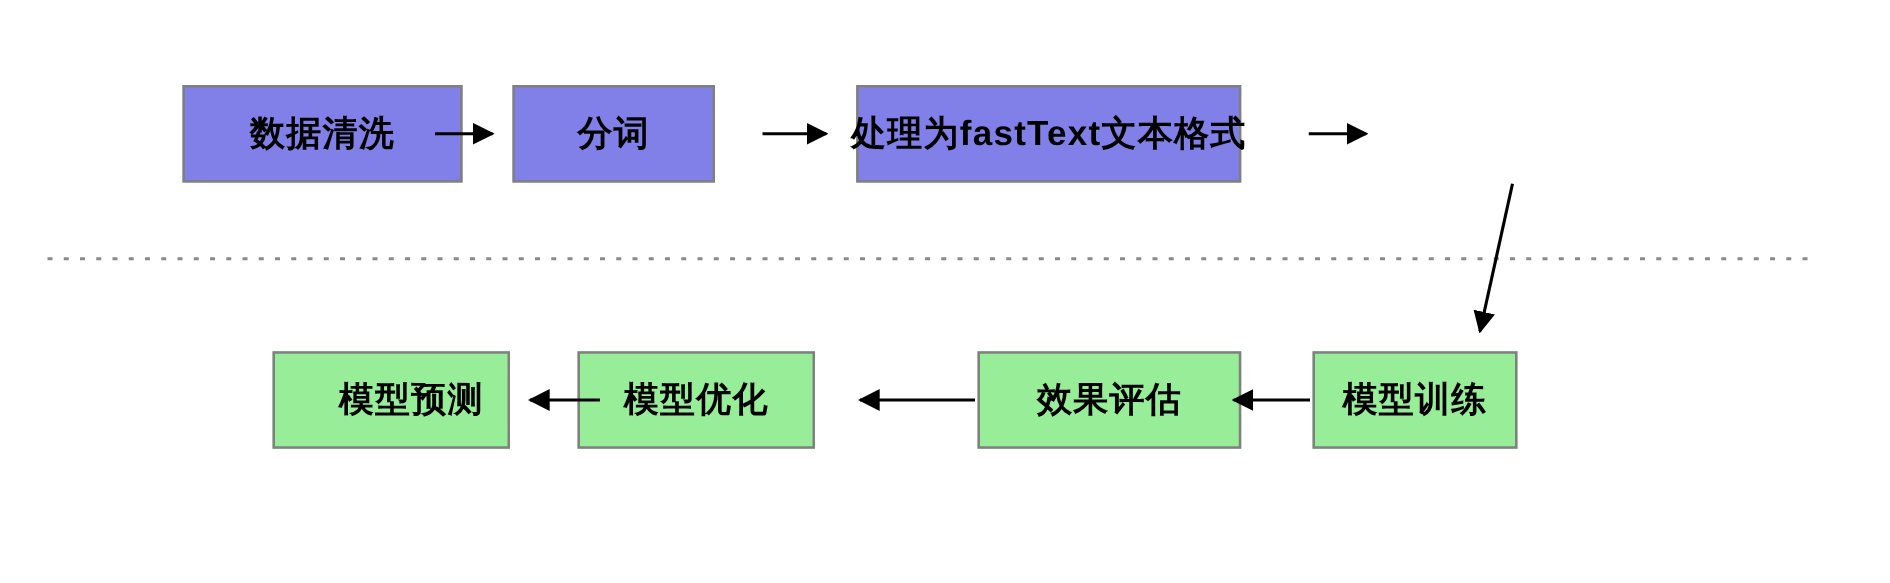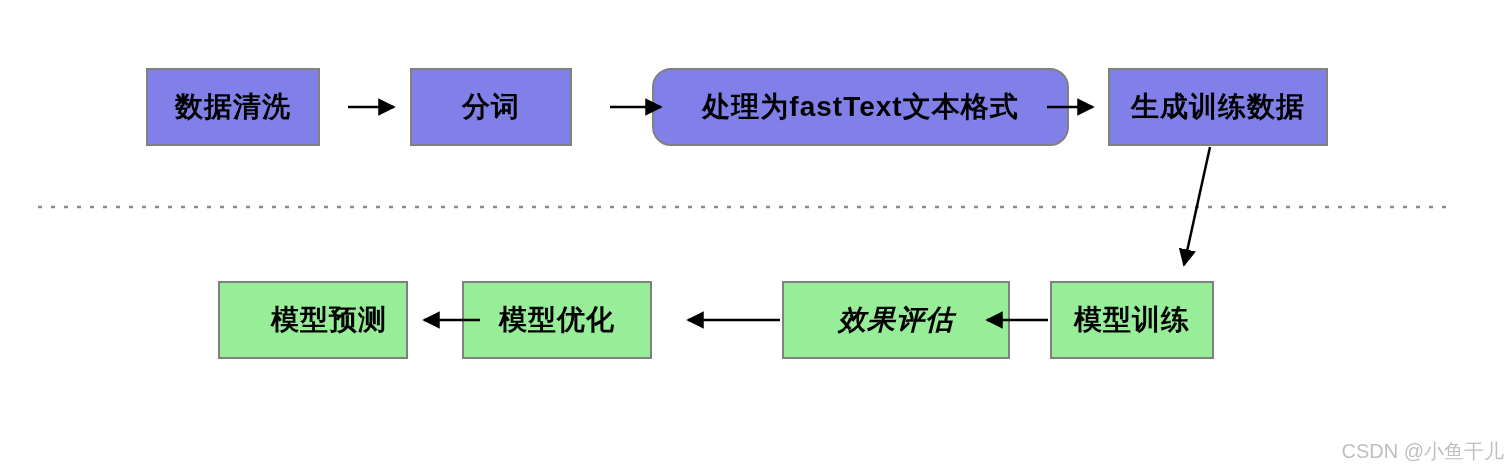--- a/index.html
+++ b/index.html
@@ -33,28 +33,28 @@
     justify-content: center;
     font-size: 28px;
     font-weight: 600;
     color: #000000;
     white-space: nowrap;
     letter-spacing: 1px;
   }
   .node-top { background: var(--top-box-fill); top: 68px; }
   .node-bottom { background: var(--bottom-box-fill); top: 281px; }
 
-  #node-data-cleaning    { left: 146px;  width: 174px; }
+  #node-data-cleaning    { left: 146px;  width: 224px; }
   #node-tokenization     { left: 410px;  width: 162px; }
-  #node-fasttext-format  { left: 652px;  width: 417px; border-radius: 19px; }
+  #node-fasttext-format  { left: 685px;  width: 308px; }
   #node-training-data    { left: 1108px; width: 220px; }
 
   #node-model-prediction   { left: 218px;  width: 190px; padding-left: 32px; }
   #node-model-optimization { left: 462px;  width: 190px; }
-  #node-model-evaluation   { left: 782px;  width: 228px; font-style: italic; }
+  #node-model-evaluation   { left: 782px;  width: 211px; }
   #node-model-training     { left: 1050px; width: 164px; }
 
   .overlay {
     position: absolute;
     left: 0; top: 0;
     width: 1512px;
     height: 466px;
     pointer-events: none;
   }
   .watermark {
@@ -81,21 +81,20 @@
 <body>
 
 <div class="canvas">
 
   <div class="node node-top" id="node-data-cleaning">数据清洗</div>
 
   <div class="node node-top" id="node-tokenization">分词</div>
 
   <div class="node node-top" id="node-fasttext-format">处理为fastText文本格式</div>
 
-  <div class="node node-top" id="node-training-data">生成训练数据</div>
 
   <div class="node node-bottom" id="node-model-prediction">模型预测</div>
 
   <div class="node node-bottom" id="node-model-optimization">模型优化</div>
 
   <div class="node node-bottom" id="node-model-evaluation">效果评估</div>
 
   <div class="node node-bottom" id="node-model-training">模型训练</div>
 
   <svg class="overlay" viewBox="0 0 1512 466">
@@ -112,15 +111,14 @@
     <line x1="1047" y1="107" x2="1093" y2="107" stroke="#000" stroke-width="2.5" marker-end="url(#ah)"></line>
 
     <line x1="1210" y1="147" x2="1184" y2="265" stroke="#000" stroke-width="2.5" marker-end="url(#ah)"></line>
 
     <line x1="1048" y1="320" x2="987" y2="320" stroke="#000" stroke-width="2.5" marker-end="url(#ah)"></line>
     <line x1="780" y1="320" x2="688" y2="320" stroke="#000" stroke-width="2.5" marker-end="url(#ah)"></line>
     <line x1="480" y1="320" x2="424" y2="320" stroke="#000" stroke-width="2.5" marker-end="url(#ah)"></line>
   </svg>
 
   <div class="watermark watermark-1">@稀土掘金技术社区</div>
-  <div class="watermark watermark-2">CSDN @小鱼干儿</div>
 
 </div>
 
 </body></html>

